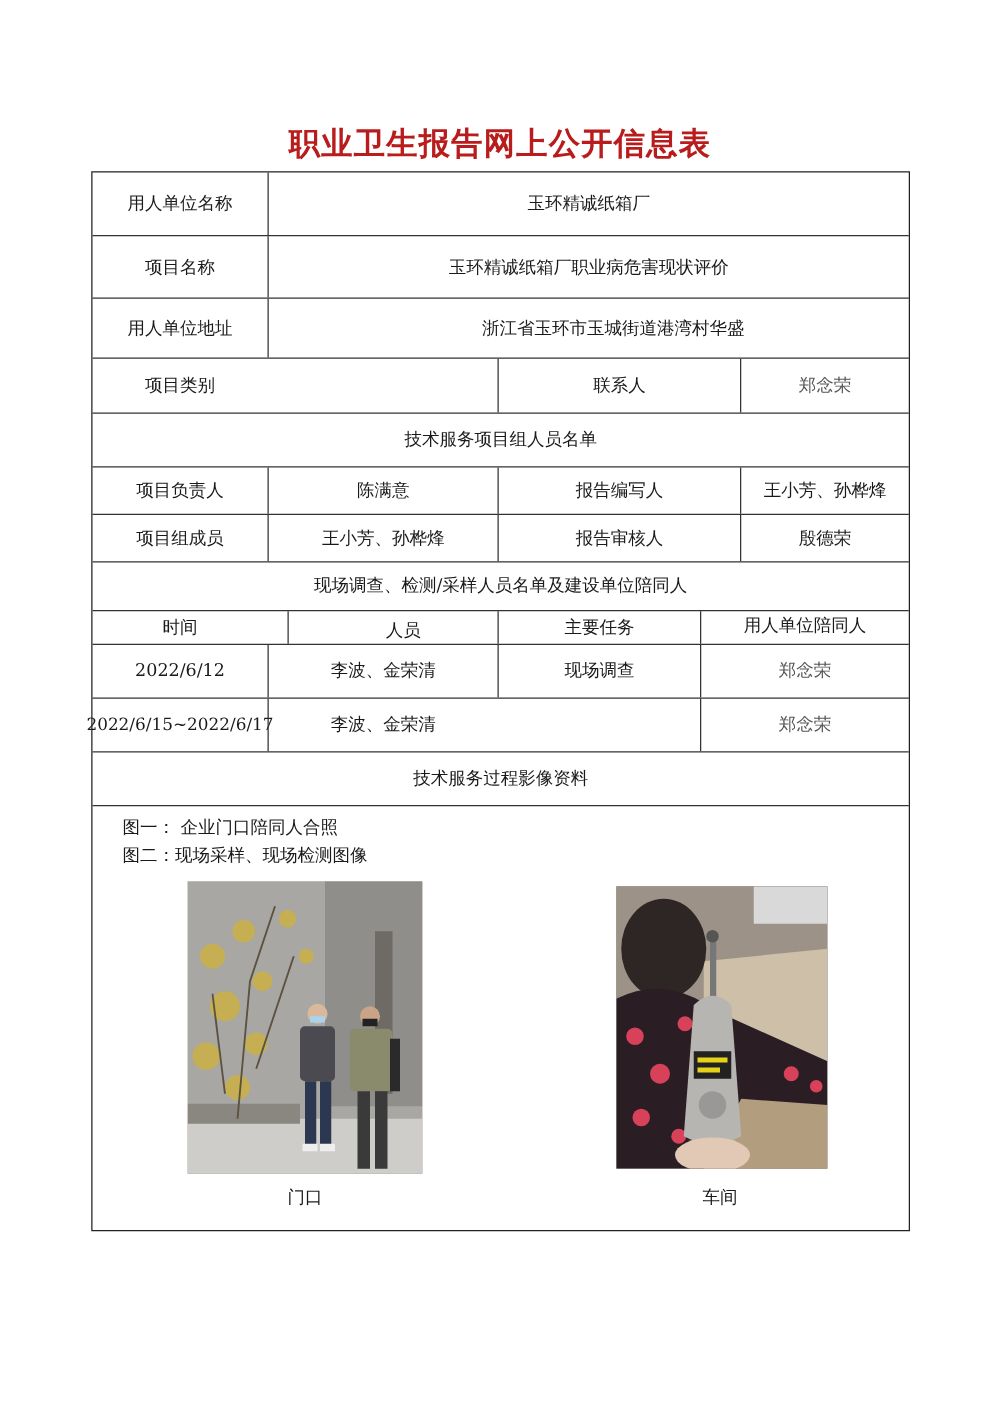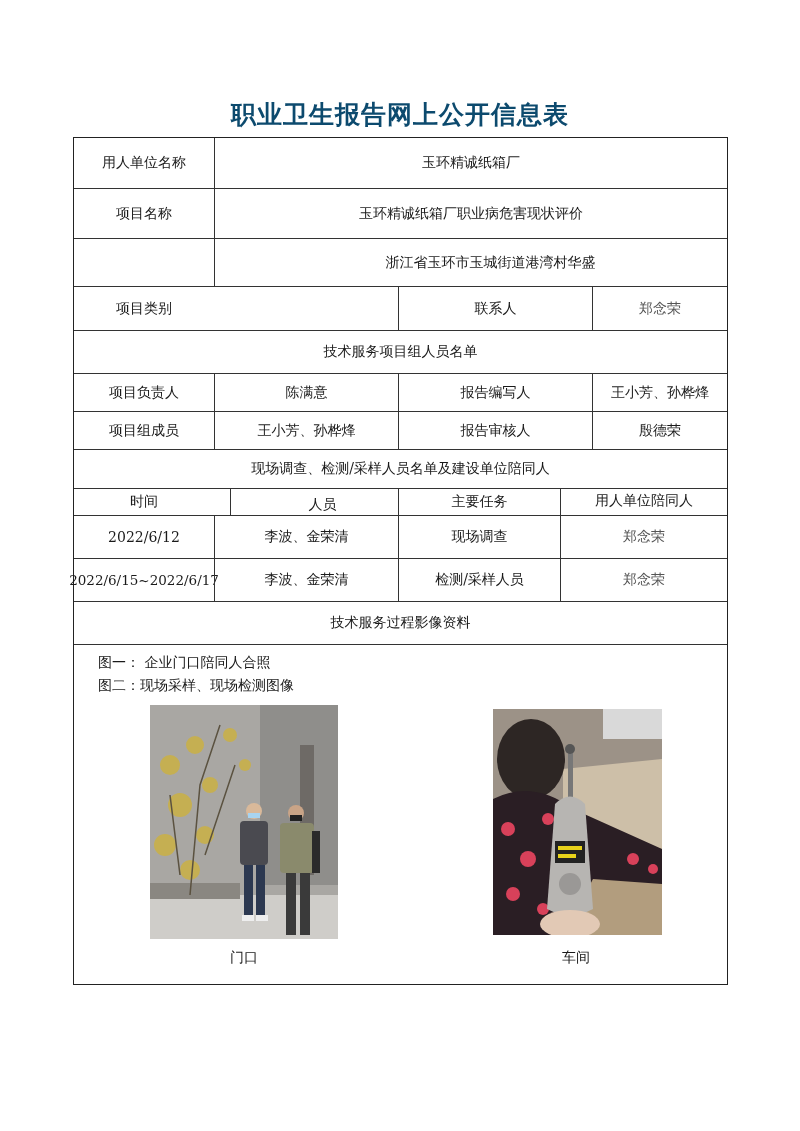--- a/index.html
+++ b/index.html
@@ -1,19 +1,19 @@
 <!DOCTYPE html>
 <html><head>
 <meta charset="utf-8">
 <style>
   html, body { margin: 0; padding: 0; background: #ffffff; }
   body { width: 800px; height: 1131px; position: relative; overflow: hidden;
          font-family: "DejaVu Serif", "Liberation Serif", serif; color: #1a1a1a; }
   .title { position: absolute; left: 0; top: 98px; width: 800px; text-align: center;
-           font-size: 25px; font-weight: bold; letter-spacing: 1px; color: #0c4a6e; }
+           font-size: 25px; font-weight: bold; letter-spacing: 1px; color: #b91c1c; }
   .tbl { position: absolute; left: 73px; top: 137px; width: 655px; height: 848px;
          border: 1.5px solid #222; box-sizing: border-box; }
   .row { position: absolute; left: 0; width: 100%; border-top: 1.2px solid #333; box-sizing: border-box; }
   .row.first { border-top: none; }
   .cell { position: absolute; top: 0; height: 100%; display: flex; align-items: center; justify-content: center;
           font-size: 14px; box-sizing: border-box; text-align: center; white-space: nowrap; }
   .cell.bl { border-left: 1.2px solid #333; }
   .cell.light { color: #555; }
   .cell.top { align-items: flex-start; padding-top: 3px; }
   .notes { position: absolute; left: 24px; top: 6px; font-size: 14px; line-height: 23px; }
@@ -31,20 +31,21 @@
     <div class="cell" style="left:0;width:140px;">用人单位名称</div>
     <div class="cell bl" style="left:140px;right:0;">玉环精诚纸箱厂</div>
   </div>
 
   <div class="row" style="top:50px;height:50px;">
     <div class="cell" style="left:0;width:140px;">项目名称</div>
     <div class="cell bl" style="left:140px;right:0;">玉环精诚纸箱厂职业病危害现状评价</div>
   </div>
 
   <div class="row" style="top:100px;height:48px;">
+    <div class="cell" style="left:0;width:140px;">用人单位地址</div>
     <div class="cell bl" style="left:140px;right:0;padding-left:39px;">浙江省玉环市玉城街道港湾村华盛</div>
   </div>
 
   <div class="row" style="top:148px;height:44px;">
     <div class="cell" style="left:0;width:140px;">项目类别</div>
     <div class="cell bl" style="left:324px;width:194px;">联系人</div>
     <div class="cell bl light" style="left:518px;right:0;">郑念荣</div>
   </div>
 
   <div class="row" style="top:192px;height:43px;">
@@ -79,21 +80,20 @@
   <div class="row" style="top:377px;height:43px;">
     <div class="cell" style="left:0;width:140px;">2022/6/12</div>
     <div class="cell bl" style="left:140px;width:184px;">李波、金荣清</div>
     <div class="cell bl" style="left:324px;width:162px;">现场调查</div>
     <div class="cell bl light" style="left:486px;right:0;">郑念荣</div>
   </div>
 
   <div class="row" style="top:420px;height:43px;">
     <div class="cell" style="left:0;width:140px;font-size:13.5px;">2022/6/15~2022/6/17</div>
     <div class="cell bl" style="left:140px;width:184px;">李波、金荣清</div>
-    <div class="cell bl" style="left:324px;width:162px;">检测/采样人员</div>
     <div class="cell bl light" style="left:486px;right:0;">郑念荣</div>
   </div>
 
   <div class="row" style="top:463px;height:43px;">
     <div class="cell" style="left:0;right:0;">技术服务过程影像资料</div>
   </div>
 
   <div class="row" style="top:506px;bottom:0;">
     <div class="notes">
       <div>图一： 企业门口陪同人合照</div>

